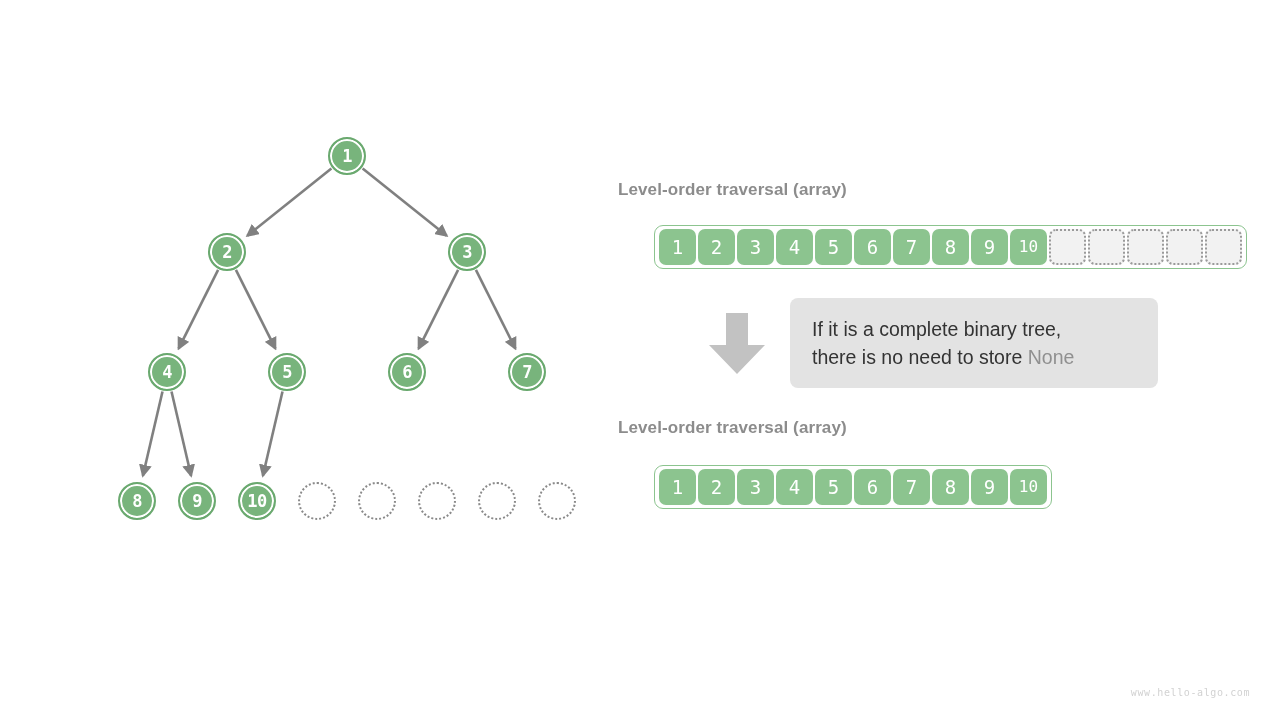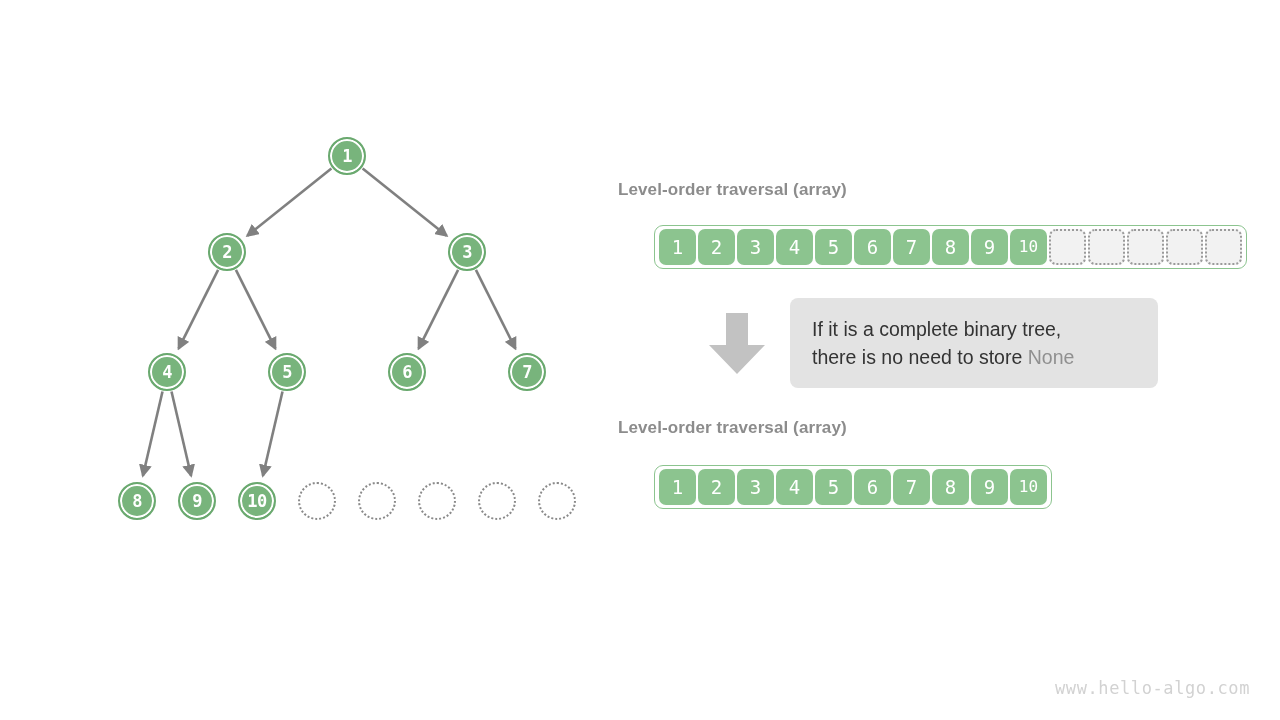--- a/index.html
+++ b/index.html
@@ -131,21 +131,21 @@
     left: 98px;
     top: 313px;
   }
 
   #watermark {
     position: absolute;
     right: 30px;
     bottom: 22px;
     color: #d2d2d2;
     font-family: "DejaVu Sans Mono", monospace;
-    font-size: 17px;
+    font-size: 10px;
     letter-spacing: 0.6px;
   }
 </style>
 </head>
 <body>
 
 <div id="tree-panel">
   <svg id="tree-svg" width="610" height="720">
     <defs>
       <marker id="arrowhead" markerWidth="5" markerHeight="5" refX="4.2" refY="2.5" orient="auto" markerUnits="strokeWidth">

